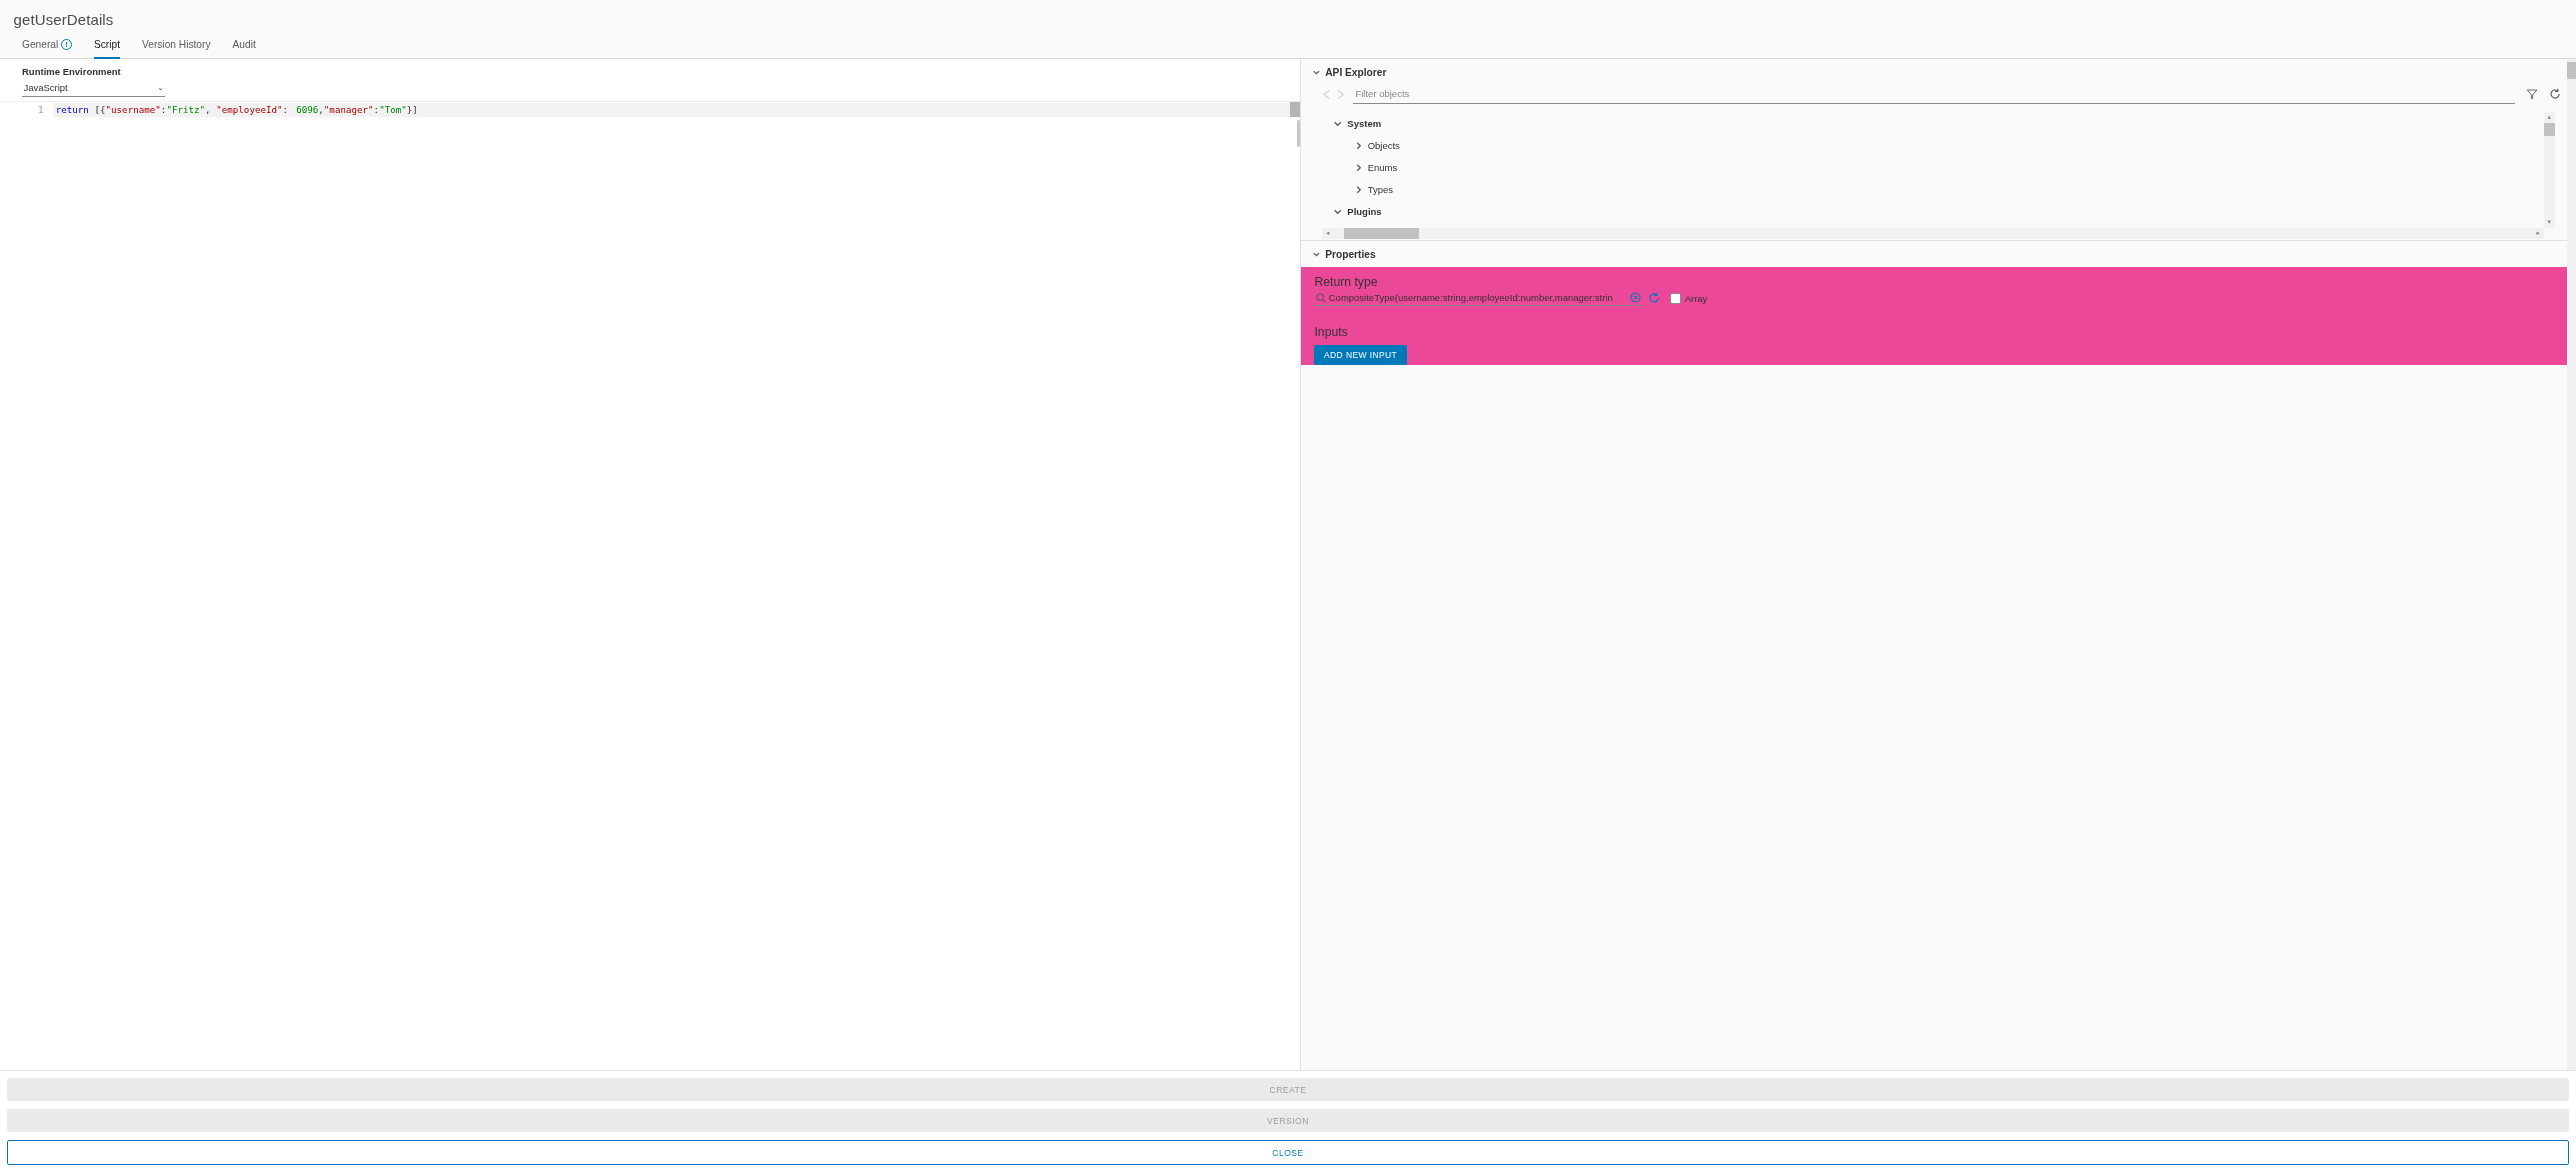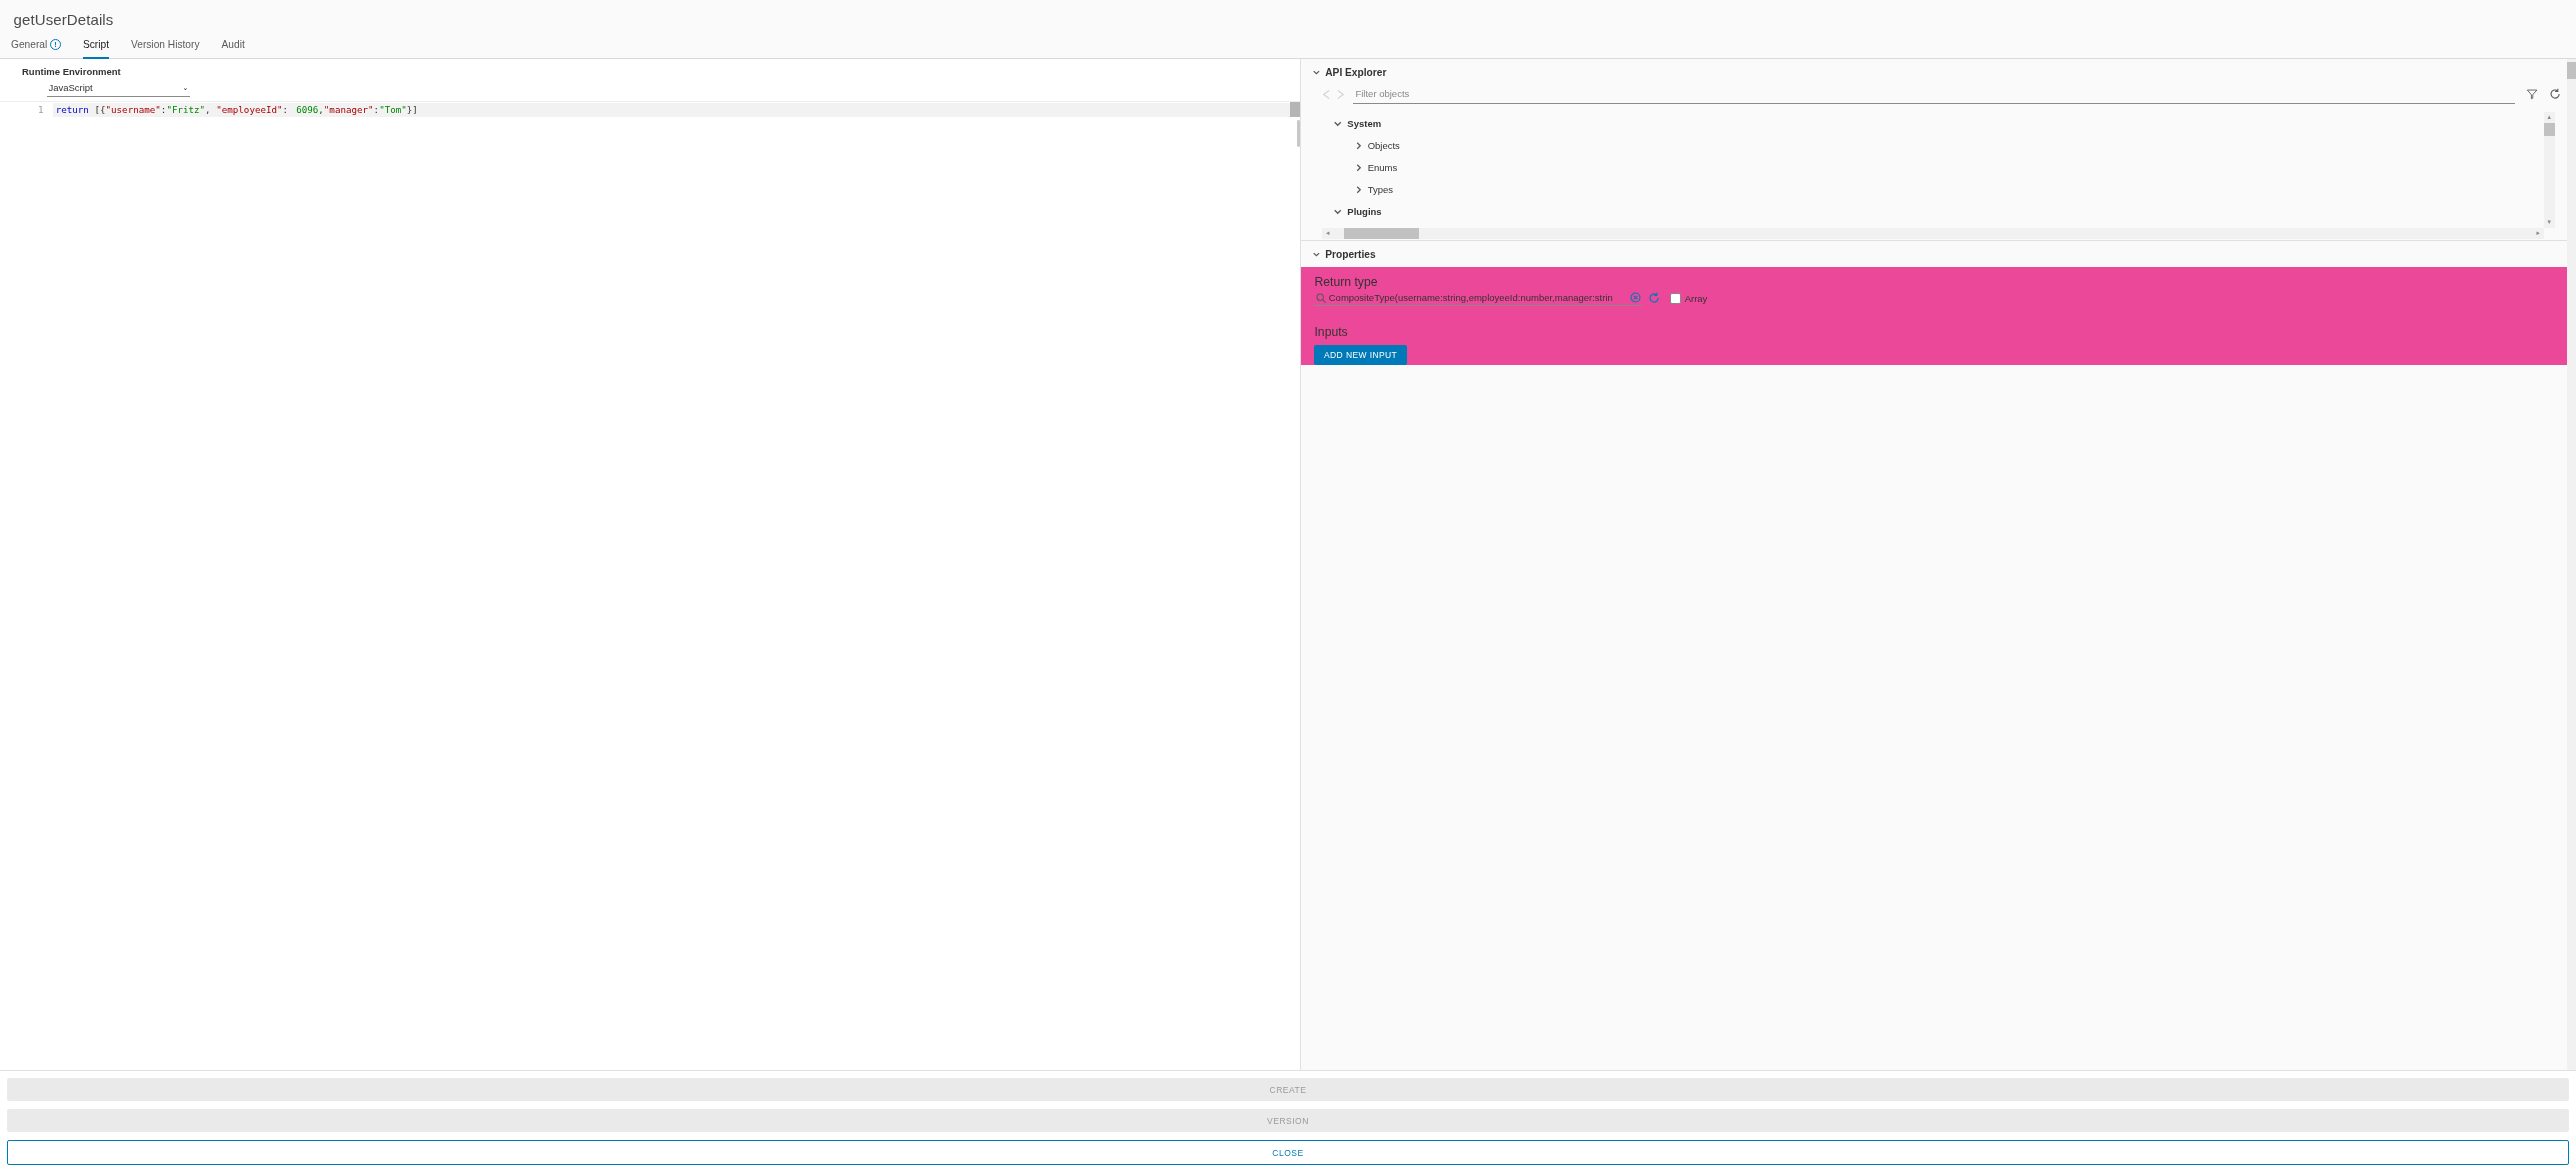--- a/index.html
+++ b/index.html
@@ -21,21 +21,21 @@
     font-size: 15px;
     font-weight: 400;
     color: #4b4b4b;
     padding: 11px 13.6px 6.8px 13.6px;
     letter-spacing: 0.1px;
   }
   
   .tabs {
     display: flex;
     gap: 22px;
-    padding: 0 11px;
+    padding: 0 22px;
     border-bottom: 0.7px solid #d9d9d9;
     background: #fafafa;
   }
   .tab {
     padding: 4.1px 0 6.8px 0;
     font-size: 10.2px;
     color: #5a5a5a;
     cursor: pointer;
     display: flex;
     align-items: center;
@@ -107,21 +107,20 @@
     width: 143px;
     border: none;
     border-bottom: 0.7px solid #8a8a8a;
     padding: 2.7px 1.4px;
     font-size: 9.5px;
     display: flex;
     justify-content: space-between;
     align-items: center;
     cursor: pointer;
     background: transparent;
-    margin-left: 25px;
   }
   .select .caret { font-size: 7.5px; color: #333; }
   
   .editor {
     flex: 1;
     display: flex;
     background: #fff;
     font-family: "Consolas", "Menlo", monospace;
     font-size: 9.2px;
     line-height: 13.6px;

